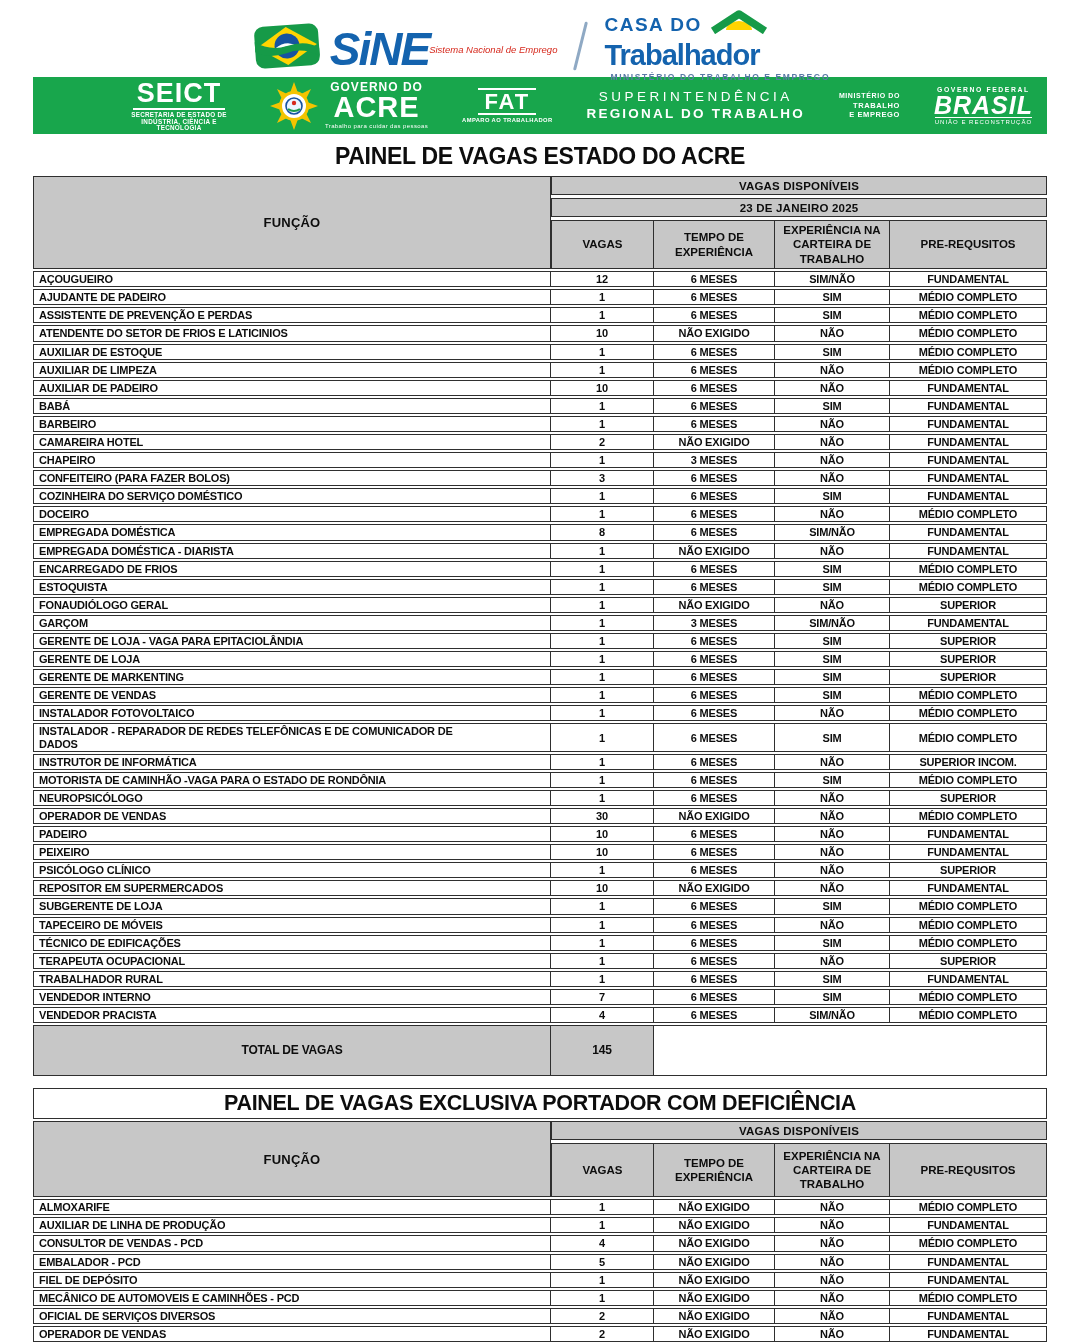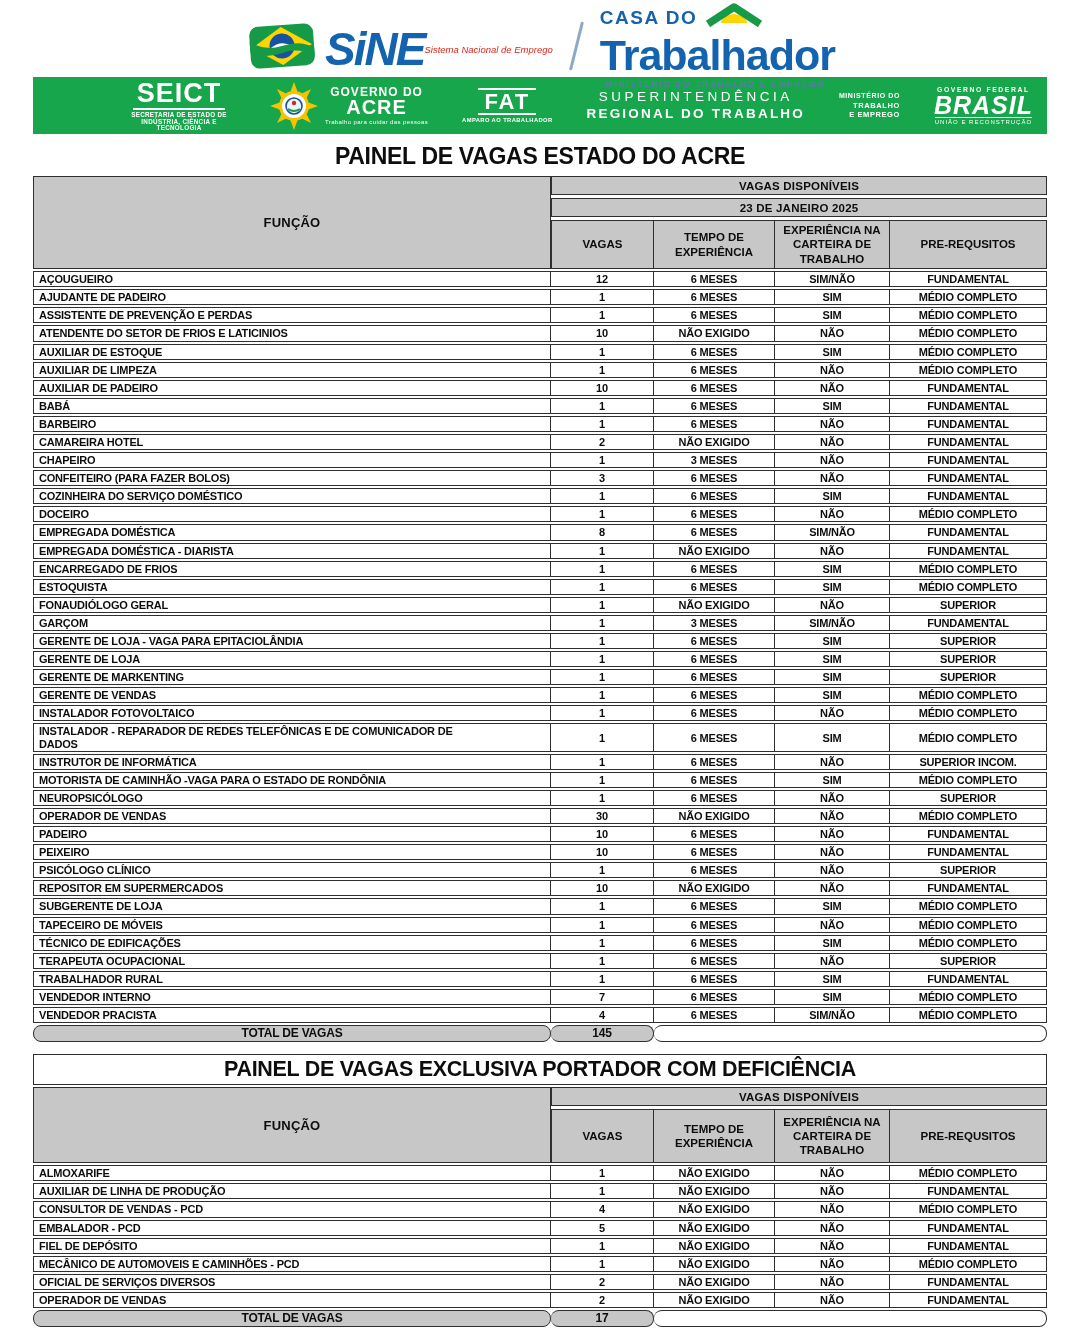--- a/index.html
+++ b/index.html
@@ -11,32 +11,32 @@
   
   .logo-row { display:flex; justify-content:center; align-items:center; gap:16px; padding-top:20px; height:72px; }
   .sine-logo { display:flex; align-items:flex-end; gap:6px; }
   .sine-text { display:flex; align-items:center; line-height:1; }
   .sine-name { font-size:46px; font-weight:800; font-style:italic; color:#1463ae; letter-spacing:-2px; }
   .sine-sub  { font-size:9.5px; font-weight:400; font-style:italic; color:#d6281c; margin-top:1px; white-space:nowrap; }
   .slash { width:3px; height:50px; background:#8fa9c4; transform:rotate(14deg); margin:0 6px; border-radius:2px; }
   .casa-logo { display:flex; flex-direction:column; line-height:1; }
   .casa-top { display:flex; align-items:flex-end; gap:8px; }
   .casa-line1 { font-size:19px; font-weight:700; color:#1463ae; letter-spacing:1.5px; }
-  .casa-main { font-size:43px; font-weight:800; color:#1463ae; letter-spacing:-1px; margin-top:7px; }
+  .casa-main { font-size:29px; font-weight:800; color:#1463ae; letter-spacing:-1px; margin-top:7px; }
   .casa-sub { font-size:8.5px; font-weight:700; color:#5a7aa6; letter-spacing:1.6px; margin-top:3px; white-space:nowrap;padding-left:6px; }
 
   
   .green-banner { margin-top:5px; height:57px; background:#18a64c; display:flex; align-items:center;
                   justify-content:space-between; padding:4px 14px 4px 90px; color:#fff; }
   .gb-item { display:flex; flex-direction:column; align-items:center; line-height:1.05; }
   .seict-title { font-size:27px; font-weight:800; letter-spacing:1px; border-bottom:2px solid #fff; padding:0 4px 1px; }
   .seict-sub { font-size:6.3px; font-weight:700; text-align:center; width:112px; margin-top:2px; letter-spacing:.3px; }
   .gov-wrap { display:flex; align-items:center; gap:6px; }
   .gov-line1 { font-size:12px; font-weight:800; letter-spacing:1px; }
-  .gov-line2 { font-size:20px; font-weight:800; letter-spacing:1px; margin-top:-2px; }
+  .gov-line2 { font-size:29px; font-weight:800; letter-spacing:1px; margin-top:-2px; }
   .gov-sub  { font-size:6px; font-weight:400; margin-top:1px; letter-spacing:.4px; }
   .fat-title { font-size:22px; font-weight:800; letter-spacing:2px; border-top:2.5px solid #fff; border-bottom:2.5px solid #fff; padding:0 6px; }
   .fat-sub { font-size:5.8px; font-weight:700; margin-top:2px; text-align:center; letter-spacing:.4px; }
   .sup-line1 { font-size:13.5px; font-weight:400; letter-spacing:3.5px; }
   .sup-line2 { font-size:13.5px; font-weight:800; letter-spacing:2.2px; margin-top:2px; }
   .mte { align-items:flex-end; line-height:1.2; }
   .mte-l1 { font-size:7px; font-weight:700; letter-spacing:.6px; }
   .mte-l2, .mte-l3 { font-size:7.5px; font-weight:800; letter-spacing:.6px; }
   .br-top { font-size:6.8px; font-weight:800; letter-spacing:1.6px; }
   .br-title { font-size:25px; font-weight:800; letter-spacing:1px; font-style:italic; margin:-1px 0; }
@@ -58,21 +58,21 @@
   .colheads .ch { background:#c7c7c7; border:1.6px solid #2f2f2f; display:flex; align-items:center; justify-content:center;
                   text-align:center; font-size:11.5px; font-weight:700; line-height:1.25; padding:2px 4px; }
   .colheads .ch + .ch { border-left:none; }
 
   .trow { display:grid; grid-template-columns:518px 103px 121px 115px 157px; margin-top:2px; }
   .trow .c { border:1.3px solid #2f2f2f; min-height:15px; display:flex; align-items:center;
              font-size:11px; font-weight:700; letter-spacing:-.2px; line-height:1.1; background:#fff; }
   .trow .c + .c { border-left:none; }
   .c.funcao { justify-content:flex-start; padding:1px 95px 1px 5px; }
   .c.mid { justify-content:center; text-align:center; padding:1px 2px; }
-  .trow.total .c { background:#c7c7c7; justify-content:center; font-size:12px; padding:1px 2px;border-radius:8px; }
+  .trow.total .c { background:#c7c7c7; justify-content:center; font-size:12px; padding:18px 2px; }
   .trow.total .c.empty { background:#fff; grid-column:3 / 6; }
 </style>
 </head>
 <body>
 
 <div class="page">
   <div class="content">
 
     <header class="logo-row">
       <div class="sine-logo">

